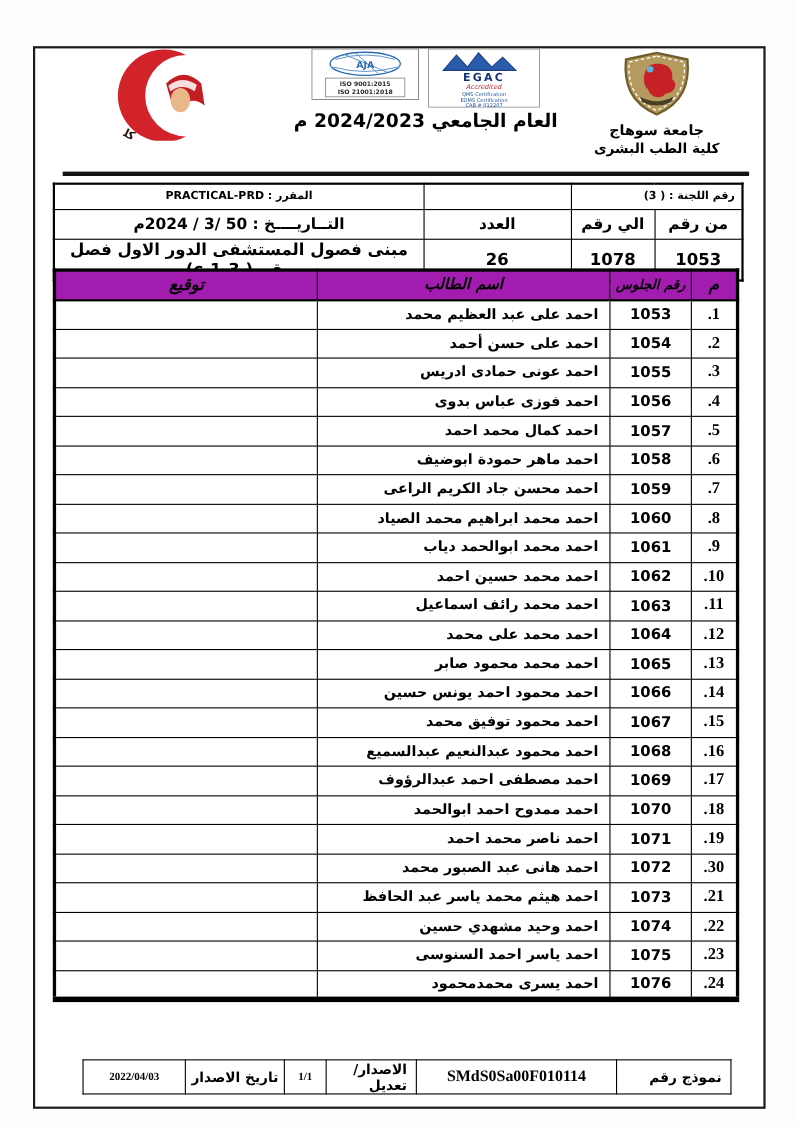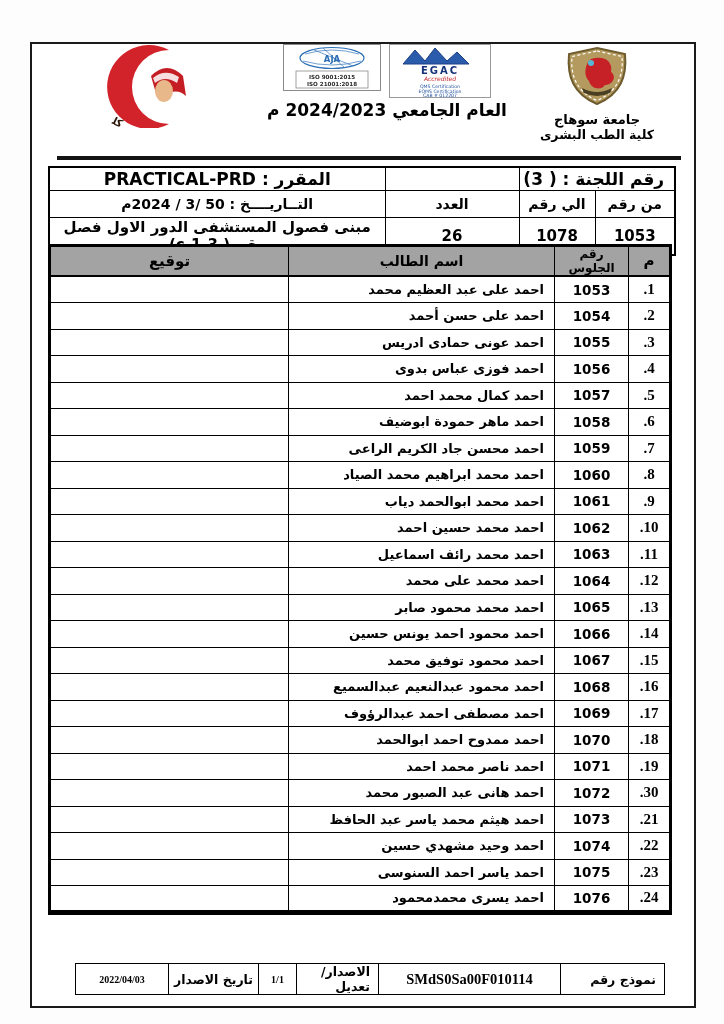--- a/index.html
+++ b/index.html
@@ -19,31 +19,31 @@
   .title-block .line1 { font-size:17px; font-weight:bold; margin-top:2px; }
   .title-block .line2 { font-size:16.5px; font-weight:bold; }
   .title-block .line3 { font-size:17px; font-weight:bold; }
 
   .head-rule { position:absolute; left:25px; top:112px; width:624px; height:4px; background:#141414; }
 
   
   table { border-collapse:collapse; table-layout:fixed; direction:rtl; }
   .info-table { position:absolute; left:16px; top:122px; width:628px; border:2.5px solid #000; }
   .info-table td { border:1px solid #000; font-weight:bold; text-align:center; overflow:hidden; }
-  .info-table .r1 td { height:23px; font-size:17px; }
+  .info-table .r1 td { height:23px; font-size:10px; }
   .info-table .r2 td { height:27px; font-size:14px; }
   .info-table .r3 td { height:23px; font-size:15px; }
-  .info-table .lbl-right { text-align:center; padding-right:6px; }
+  .info-table .lbl-right { text-align:right; padding-right:6px; }
   .info-table .loc { font-size:11px; }
 
   
   .main-table { position:absolute; left:16px; top:200px; width:624px;
                 border:3px solid #000; border-bottom-width:5px; }
-  .main-table th { background:#a3a3a3; border:1px solid #000; border-bottom:2.5px solid #000;
-                   height:27px; font-weight:bold; font-size:14px; }
+  .main-table th { background:#a21caf; border:1px solid #000; border-bottom:2.5px solid #000;
+                   height:27px; font-weight:bold; font-size:14px;font-style:italic; }
   .main-table th.h-idx { font-size:15px; }
   .main-table th.h-seat { font-size:12px; }
   .main-table th.h-sign { font-size:15px; }
   .main-table td { border:1px solid #000; height:26.5px; font-weight:bold; overflow:hidden; }
   .c-idx  { text-align:center; font-family:"Liberation Serif",serif; font-size:15px; }
   .c-seat { text-align:center; font-size:13.5px; }
   .c-name { text-align:right; padding-right:10px; font-size:13px; }
 
   
   .footer-table { position:absolute; left:43px; top:919px; width:590px; border:1.5px solid #000; }

